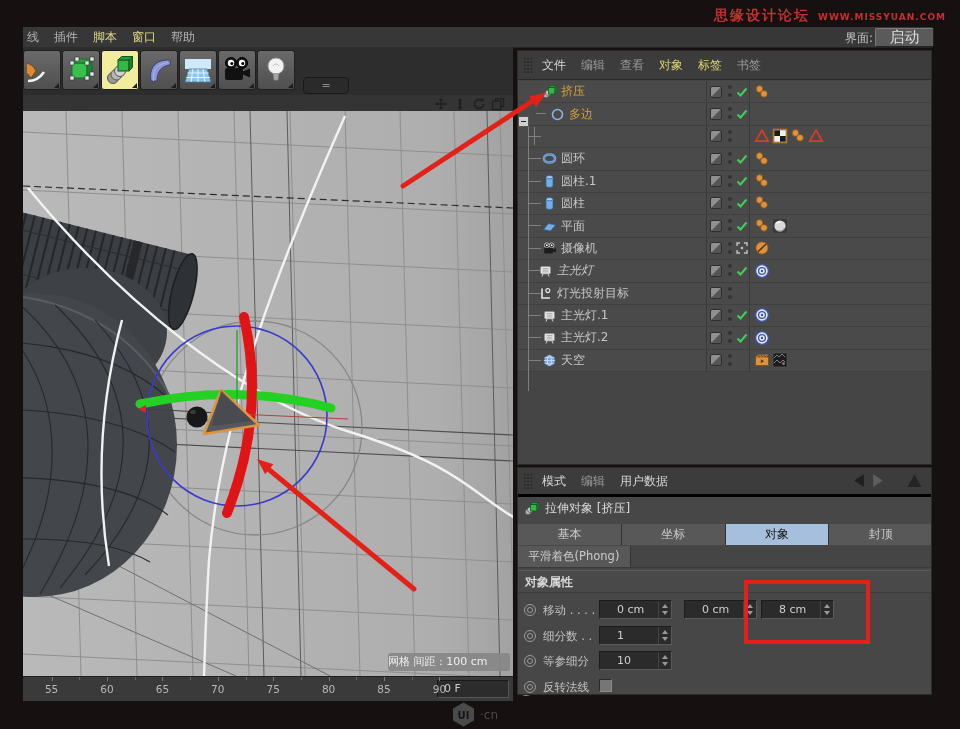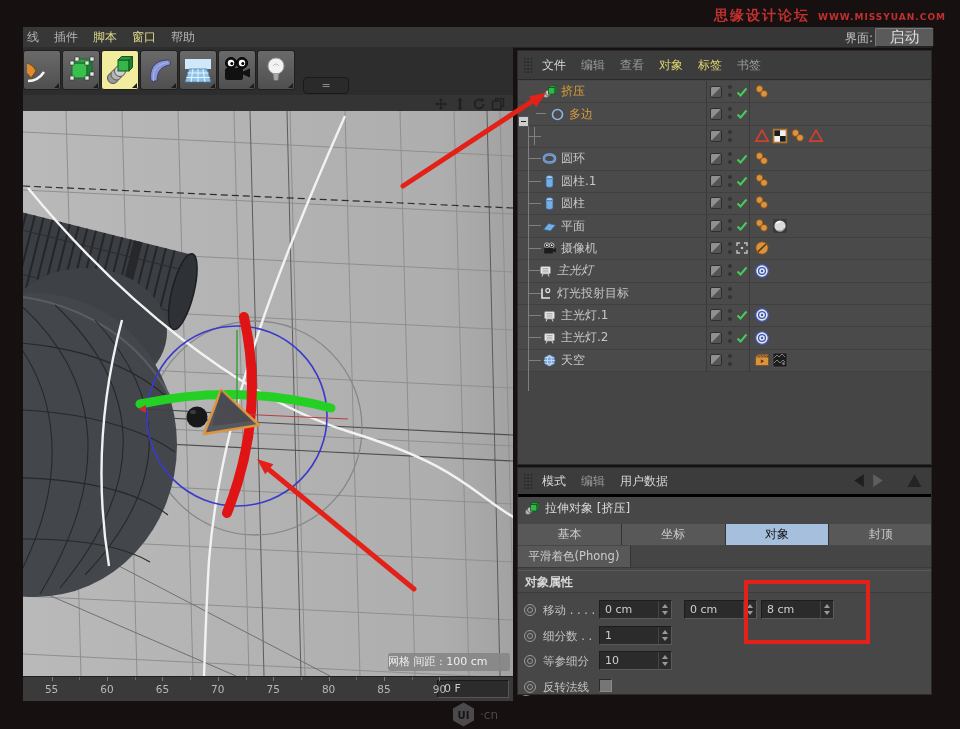--- a/index.html
+++ b/index.html
@@ -104,21 +104,21 @@
   #am-subrow{position:absolute;left:0;top:78px;width:415px;height:21px;background:#454545;border-bottom:1px solid #3a3a3a;}
   #am-subtab{position:absolute;left:0;top:0;width:112px;height:21px;background:#585858;border-right:1px solid #333;
     font-size:11.5px;color:#cccccc;text-align:center;line-height:21px;}
   #am-section{position:absolute;left:0;top:102px;width:415px;height:23px;background:#494949;border-top:1px solid #5a5a5a;
     border-bottom:1px solid #3c3c3c;font-size:12px;font-weight:bold;color:#d8d8d8;line-height:23px;padding-left:7px;box-sizing:border-box;}
   .am-row{position:absolute;left:0;width:415px;height:25px;}
   .kf{position:absolute;left:6px;top:6px;width:12px;height:12px;border:1.5px solid #9a9a9a;border-radius:50%;box-sizing:border-box;}
   .kf::after{content:"";position:absolute;left:1.5px;top:1.5px;width:6px;height:6px;border:1.5px solid #9a9a9a;border-radius:50%;box-sizing:border-box;}
   .am-label{position:absolute;left:25px;top:5px;font-size:11.5px;color:#c4c4c4;white-space:nowrap;}
   .am-field{position:absolute;top:2px;width:73px;height:19px;background:#2b2b2b;box-sizing:border-box;
-    border:1px solid #1c1c1c;border-bottom-color:#5a5a5a;border-right-color:#5a5a5a;color:#cfcfcf;font-size:11px;line-height:17px;padding-left:5px;}
+    border:1px solid #1c1c1c;border-bottom-color:#5a5a5a;border-right-color:#5a5a5a;color:#cfcfcf;font-size:11px;line-height:17px;padding-left:17px;}
   .spin{position:absolute;right:0;top:0;width:12px;height:17px;border-left:1px solid #444;}
   .spin::before{content:"";position:absolute;left:3px;top:3px;border-left:3px solid transparent;border-right:3px solid transparent;border-bottom:4px solid #999;}
   .spin::after{content:"";position:absolute;left:3px;bottom:3px;border-left:3px solid transparent;border-right:3px solid transparent;border-top:4px solid #999;}
   .am-check{position:absolute;left:81px;top:4px;width:13px;height:13px;background:#767676;box-sizing:border-box;
     border:1px solid #2a2a2a;border-bottom-color:#8a8a8a;border-right-color:#8a8a8a;}
 
   
   #annotations{position:absolute;left:0;top:0;width:960px;height:729px;pointer-events:none;z-index:60;}
 </style>
 </head>

